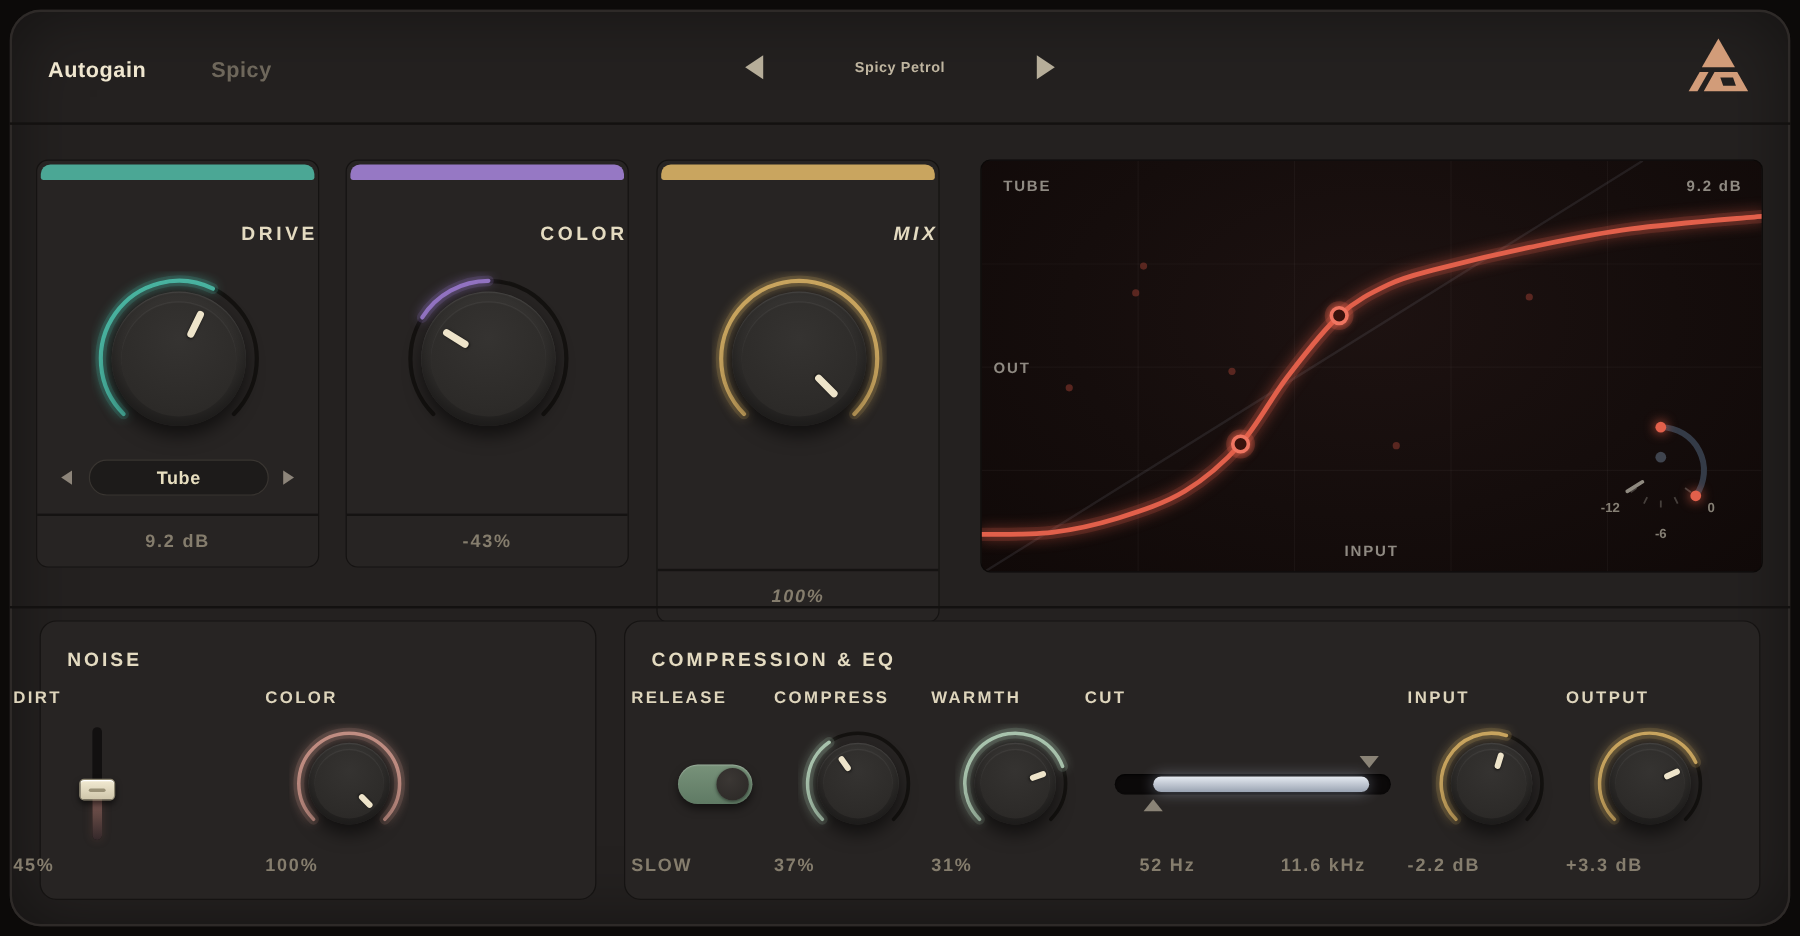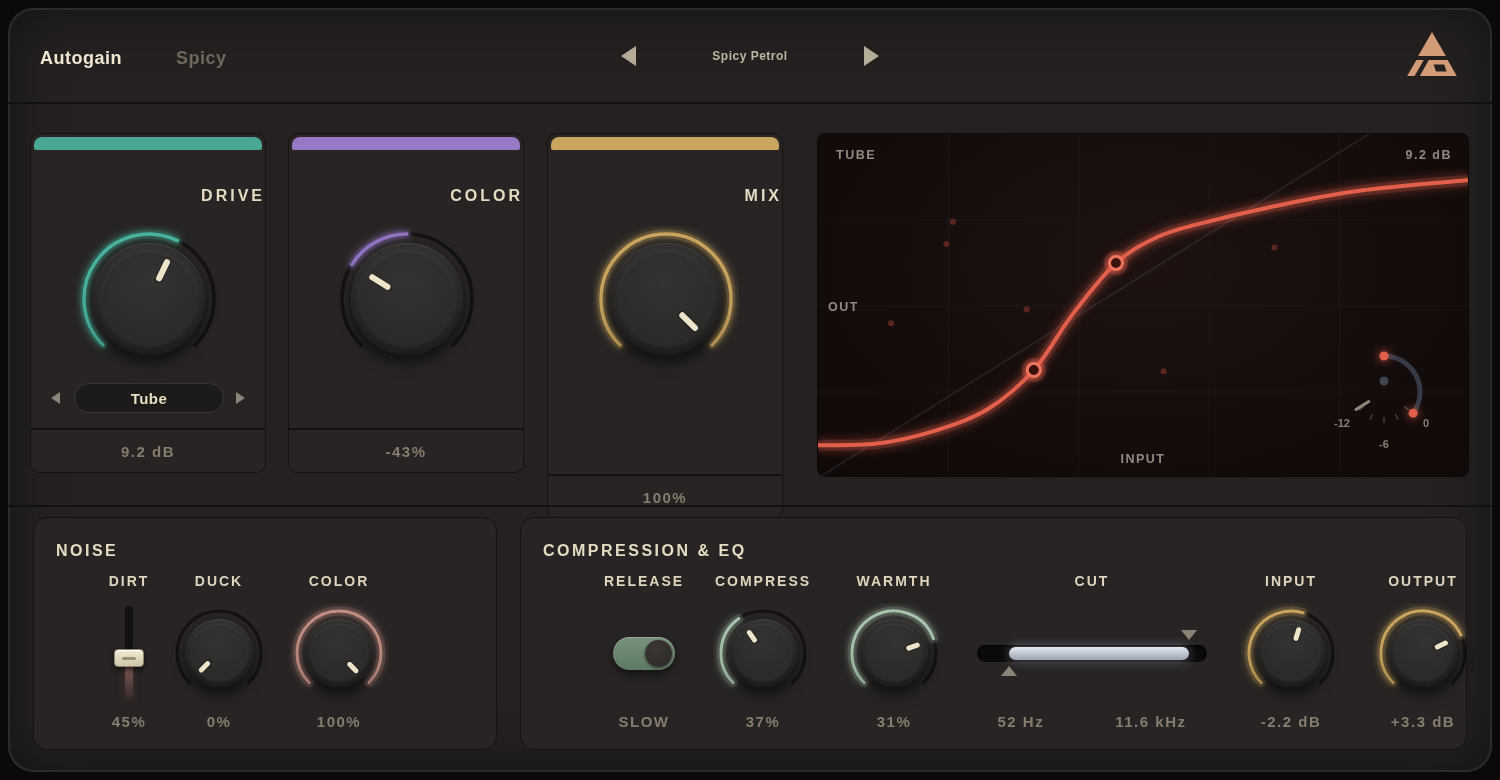--- a/index.html
+++ b/index.html
@@ -17,21 +17,21 @@
   .arr{width:0;height:0;border-top:10px solid transparent;border-bottom:10px solid transparent;}
   .arr-left{border-right:15px solid #b6ad99;}
   .arr-right{border-left:15px solid #b6ad99;}
   .logo{position:absolute;right:28px;top:22px;width:64px;height:58px;}
   
   .divider2{position:absolute;left:0;top:497px;width:100%;height:2px;background:#131110;}
   
   .panel{position:absolute;background:#272423;border:1px solid #151312;border-radius:10px;}
   .p-drive{left:22px;top:125px;width:236px;height:340px;}
   .p-color{left:280px;top:125px;width:236px;height:340px;}
-  .p-mix{left:539px;top:125px;width:236px;height:386px;}
+  .p-mix{left:539px;top:125px;width:236px;height:386px;font-style:italic;}
   .strip{position:absolute;left:3px;right:3px;top:3px;height:13px;border-radius:8px 8px 2px 2px;}
   .panel-title{position:absolute;left:0;top:53px;width:100%;text-align:right;color:#e4dbc1;
                font-size:16px;font-weight:bold;letter-spacing:3px;}
   .panel-value{position:absolute;left:0;bottom:0;width:100%;height:44px;border-top:2px solid #151312;
                display:flex;align-items:center;justify-content:center;color:#857d6d;
                font-size:15px;font-weight:bold;letter-spacing:1.5px;}
   .bigknob{position:absolute;left:45px;top:92px;}
   
   .typesel{position:absolute;left:0;top:249px;width:100%;height:30px;}
   .typesel-pill{position:absolute;left:43px;top:0;width:150px;height:30px;background:#1d1b1a;
@@ -47,21 +47,21 @@
   .graph svg{position:absolute;left:0;top:0;}
   .glabel{position:absolute;color:#8f8a82;font-size:12.5px;font-weight:bold;letter-spacing:1.5px;}
   .gl-mode{left:18px;top:14px;}
   .gl-gain{right:16px;top:14px;}
   .gl-out{left:10px;top:166px;}
   .gl-input{left:0;right:0;bottom:10px;text-align:center;}
   
   .p-noise{left:25px;top:509px;width:464px;height:233px;border-radius:14px;}
   .p-comp{left:512px;top:509px;width:947px;height:233px;border-radius:14px;}
   .sec-title{position:absolute;left:22px;top:24px;color:#e4dbc1;font-size:16px;font-weight:bold;letter-spacing:2.5px;}
-  .ctrl{position:absolute;top:55px;width:140px;text-align:center;margin-left:48px;}
+  .ctrl{position:absolute;top:55px;width:140px;}
   .ctrl-label{color:#ded5bc;font-size:14px;font-weight:bold;letter-spacing:2px;}
   .ctrl-zone{position:relative;height:112px;margin-top:8px;display:flex;align-items:center;justify-content:center;}
   .ctrl-value{margin-top:4px;color:#857d6d;font-size:15px;font-weight:bold;letter-spacing:1.5px;}
   
   .dirt{position:relative;width:12px;height:94px;}
   .dirt-track{position:absolute;left:2px;top:0;width:8px;height:94px;border-radius:4px;background:#121010;}
   .dirt-fill{position:absolute;left:2px;width:8px;border-radius:4px;
              background:linear-gradient(to bottom,#8a605a 0%,#5d4440 55%,#34282a 100%);
              box-shadow:0 0 8px rgba(150,90,80,.25);}
   .dirt-handle{position:absolute;left:-9px;width:30px;height:18px;border-radius:4px;
@@ -236,37 +236,20 @@
         <div class="ctrl-zone">
           <div class="dirt" id="dirt-slider">
             <div class="dirt-track"></div>
             <div class="dirt-fill" id="dirt-fill" style="top: 51.7px; height: 42.3px;"></div>
             <div class="dirt-handle" id="dirt-handle" style="top: 42.7px;"></div>
           </div>
         </div>
         <div class="ctrl-value">45%</div>
       </div>
 
-      <div class="ctrl" style="left:67px;">
-        <div class="ctrl-label">DUCK</div>
-        <div class="ctrl-zone">
-            <div class="knob" style="width: 100px; height: 100px;">
-              <svg width="100" height="100">
-                <path d="M 20.30 79.70 A 42 42 0 1 1 79.70 79.70" fill="none" stroke="#141210" stroke-width="3" stroke-linecap="round"></path>
-              </svg>
-              <div class="knob-body" style="left:16px;top:16px;width:68px;height:68px">
-      <div class="knob-face"></div>
-      <div class="knob-rot" style="transform:rotate(-135deg)">
-        <div class="knob-pointer" style="top:7px;width:5px;height:14px;margin-left:-2.5px"></div>
-      </div>
-    </div>
-            </div>
-          </div>
-        <div class="ctrl-value">0%</div>
-      </div>
 
       <div class="ctrl" style="left:187px;">
         <div class="ctrl-label">COLOR</div>
         <div class="ctrl-zone">
             <div class="knob" style="width: 100px; height: 100px;">
               <svg width="100" height="100">
                 <path d="M 20.30 79.70 A 42 42 0 1 1 79.70 79.70" fill="none" stroke="#141210" stroke-width="3" stroke-linecap="round"></path>
                 <path d="M 20.30 79.70 A 42 42 0 1 1 79.70 79.70" fill="none" stroke="#c18e83" stroke-width="9" stroke-opacity="0.18" stroke-linecap="round"></path>
                 <path d="M 20.30 79.70 A 42 42 0 1 1 79.70 79.70" fill="none" stroke="#c18e83" stroke-width="3" stroke-linecap="round" style="filter:drop-shadow(0 0 5px #c18e83)"></path>
               </svg>

